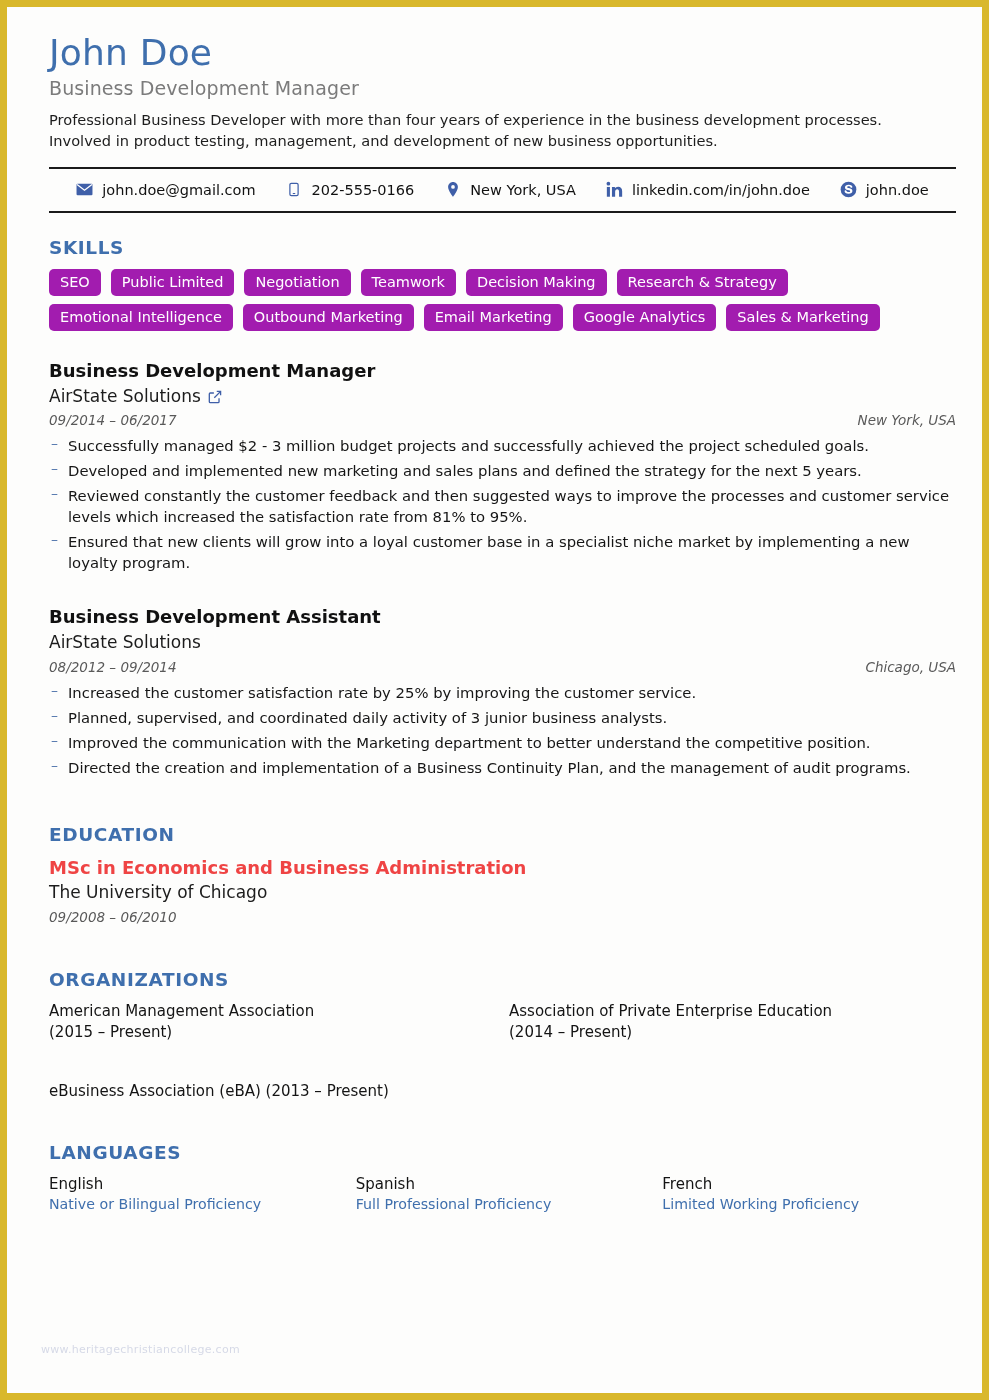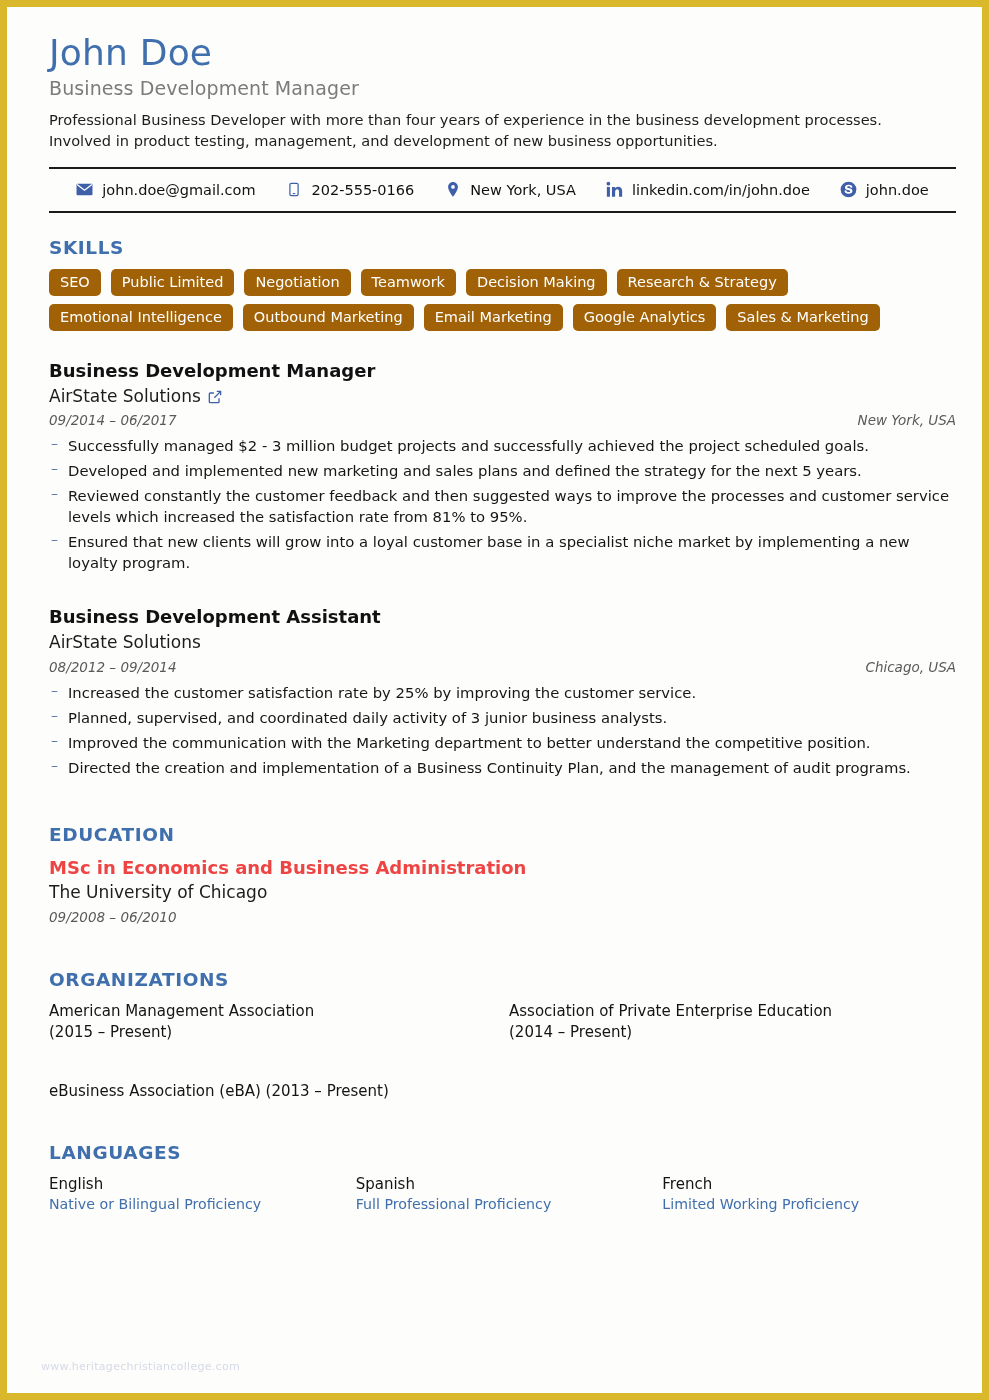--- a/index.html
+++ b/index.html
@@ -95,21 +95,21 @@
   }
 
   
   .skills-wrap {
     display: flex;
     flex-wrap: wrap;
     gap: 8px 10px;
     max-width: 885px;
   }
   .skill-pill {
-    background: #a16207;
+    background: #a21caf;
     color: #ffffff;
     font-size: 14.5px;
     padding: 4px 11px 5px;
     border-radius: 5px;
     line-height: 1.25;
     white-space: nowrap;
   }
 
   
   .job { margin-bottom: 22px; }
@@ -222,21 +222,21 @@
     font-size: 14.2px;
     color: #3f6fad;
     line-height: 1.35;
     margin-top: 1px;
   }
 
   
   .watermark {
     position: absolute;
     left: 34px;
-    bottom: 20px;
+    bottom: 37px;
     font-size: 11px;
     color: #c9cee0;
     letter-spacing: .3px;
     opacity: .75;
     pointer-events: none;
   }
 </style>
 </head>
 <body>
 

